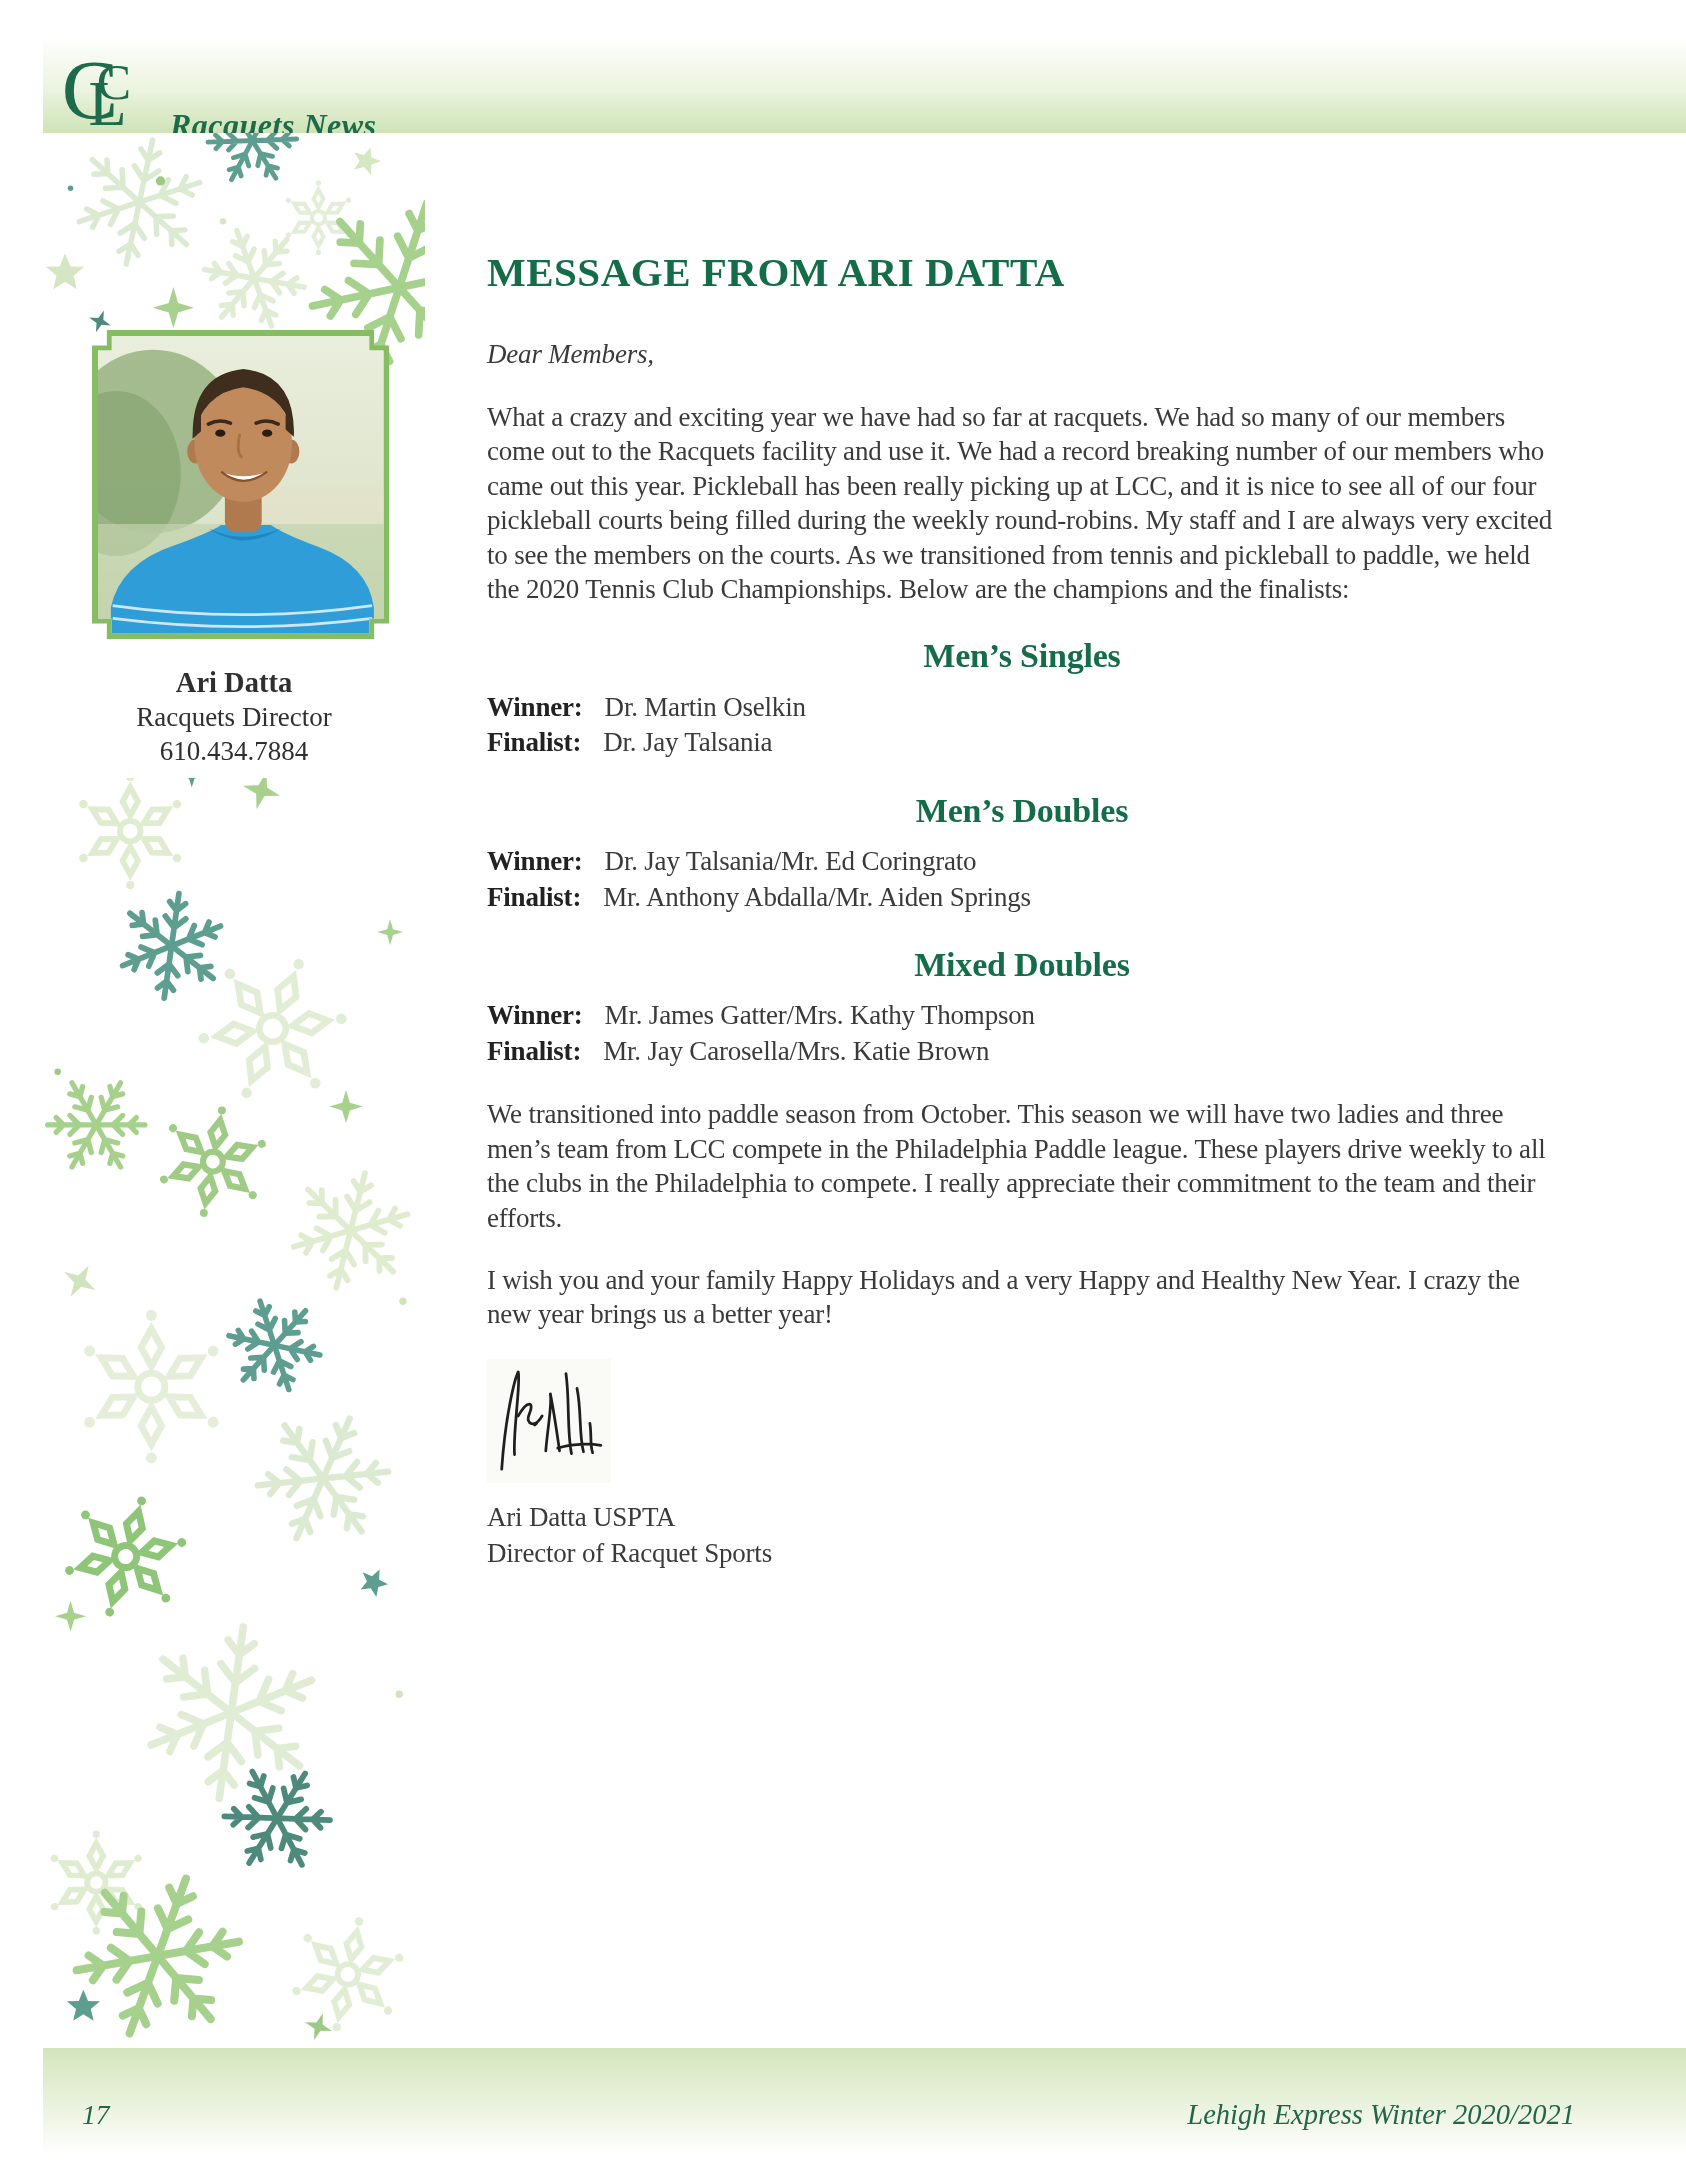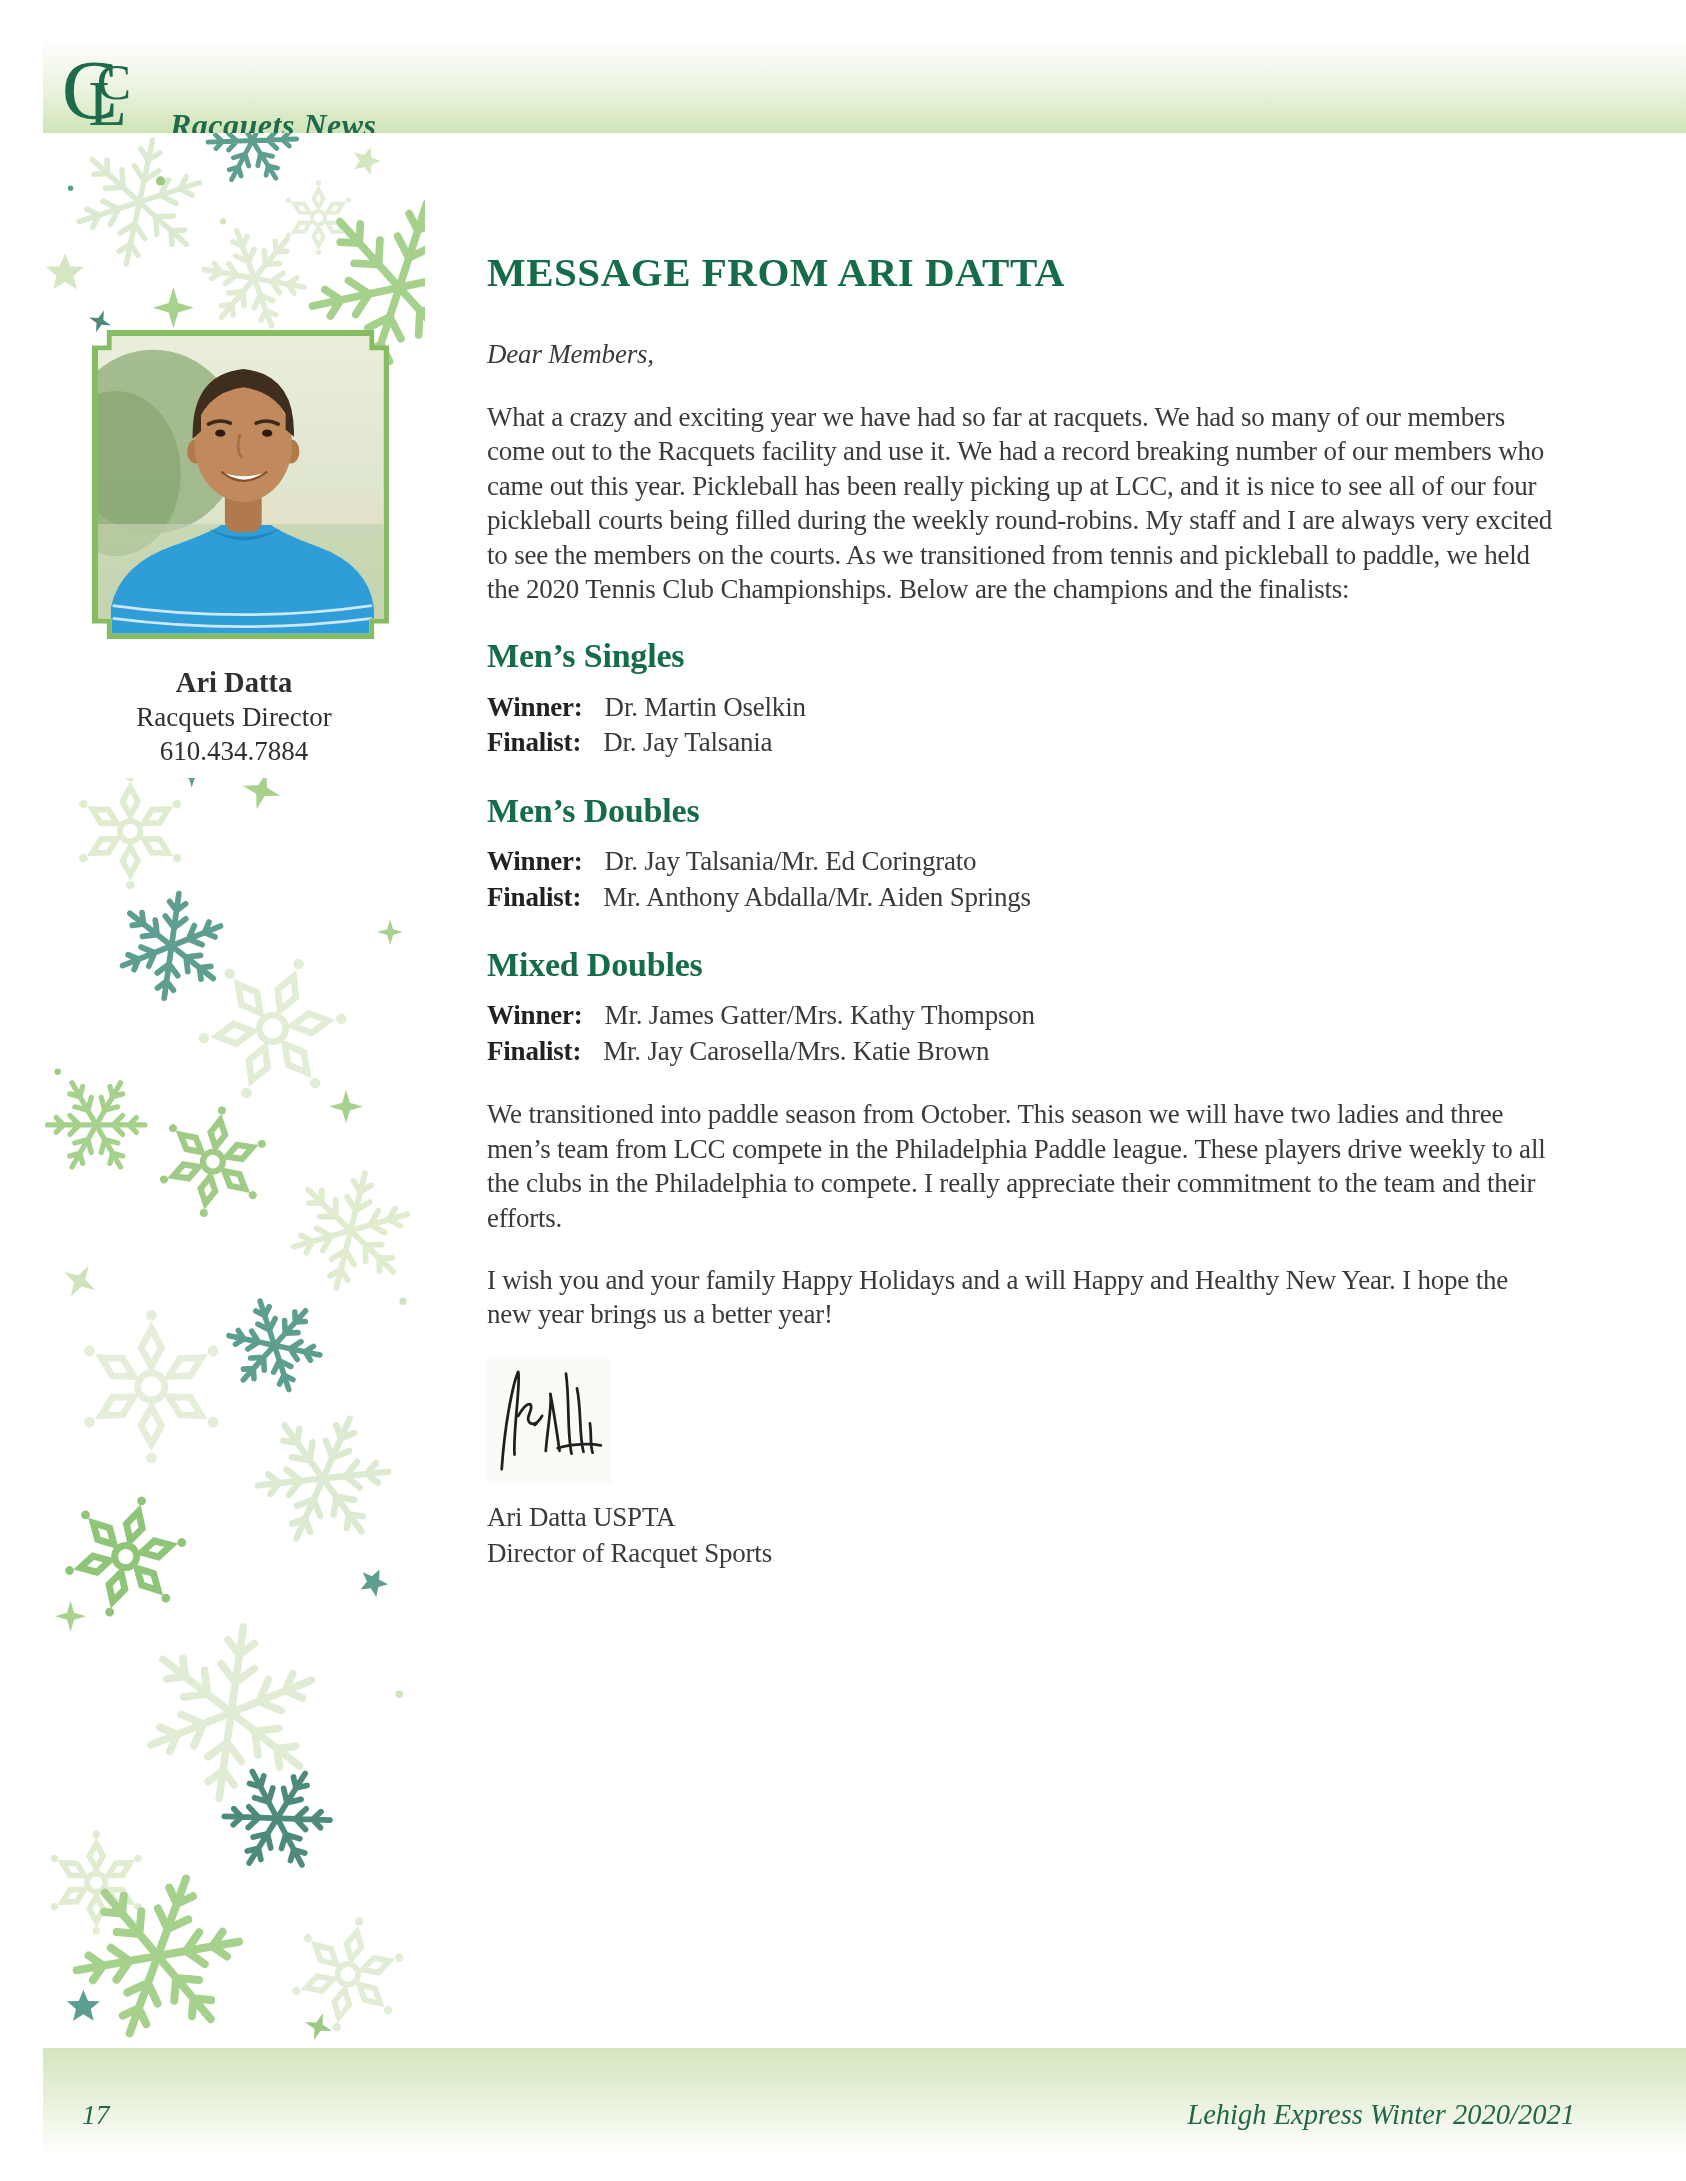--- a/index.html
+++ b/index.html
@@ -25,21 +25,21 @@
     text-align:center;color:#2f2f2f;font-size:27px;line-height:34px;padding-top:26px;box-sizing:border-box;}
   .caption .cap-name{font-weight:bold;font-size:28.5px;}
 
   
   .article{position:absolute;left:487px;top:230px;width:1070px;color:#3a3a3a;
     font-size:27px;line-height:1.28;letter-spacing:-0.2px;}
   .article h1{font-size:41px;color:#156c49;margin:16px 0 39px;letter-spacing:0.5px;font-weight:bold;}
   .salutation{margin:0 0 27.5px;font-style:italic;}
   .bodypara{margin:0 0 27.5px;}
   .result-section{margin:0 0 27.5px;}
-  .result-section h2{font-size:34px;color:#156c49;margin:0 0 12px;font-weight:bold;}
+  .result-section h2{font-size:34px;color:#156c49;margin:0 0 12px;font-weight:bold;text-align:center;}
   .entry{margin:0;line-height:1.32;}
   .lbl{font-weight:bold;color:#222;margin-right:22px;}
   .signature{display:block;margin:7.3px 0 16.5px;}
   .signoff{margin:0;line-height:1.32;}
 
   
   .footer-band{position:absolute;left:43px;top:2048px;right:0;height:134px;
     background:linear-gradient(to bottom,#d4e5bd 0%,#eef5e4 50%,#ffffff 80%);}
   .page-number{position:absolute;left:39px;top:51px;font-style:italic;font-size:27.5px;color:#23654a;}
   .issue{position:absolute;right:111px;top:51px;font-style:italic;font-size:28.5px;color:#23654a;}
@@ -194,21 +194,21 @@
     </section>
 
 
     <section class="result-section">
       <h2>Mixed Doubles</h2>
       <p class="entry"><span class="lbl">Winner:</span><span>Mr. James Gatter/Mrs. Kathy Thompson</span></p>
       <p class="entry"><span class="lbl">Finalist:</span><span>Mr. Jay Carosella/Mrs. Katie Brown</span></p>
     </section>
 
     <p class="bodypara">We transitioned into paddle season from October. This season we will have two ladies and three men’s team from LCC compete in the Philadelphia Paddle league. These players drive weekly to all the clubs in the Philadelphia to compete. I really appreciate their commitment to the team and their efforts.</p>
-    <p class="bodypara">I wish you and your family Happy Holidays and a will Happy and Healthy New Year. I hope the new year brings us a better year!</p>
+    <p class="bodypara">I wish you and your family Happy Holidays and a very Happy and Healthy New Year. I crazy the new year brings us a better year!</p>
 
     <svg class="signature" width="124" height="124" viewBox="0 0 135 135" aria-hidden="true">
       <rect width="135" height="135" fill="#fafaf6"></rect>
       <path d="M16,120 C20,62 30,22 34,14 C37,26 28,80 30,104 M34,62 C44,44 52,46 46,60 C41,72 53,75 60,62 M52,72 l2,-2 M64,100 C66,74 71,50 69,38 C73,58 77,86 79,100 M86,16 C90,44 87,80 92,103 M98,32 C103,56 100,82 105,101 M77,97 C92,92 112,92 124,94 M112,70 C114,82 112,94 115,102" stroke="#1f1f1f" stroke-width="3" fill="none" stroke-linecap="round" stroke-linejoin="round"></path>
     </svg>
 
     <p class="signoff">Ari Datta USPTA</p>
     <p class="signoff">Director of Racquet Sports</p>
   </main>
 

